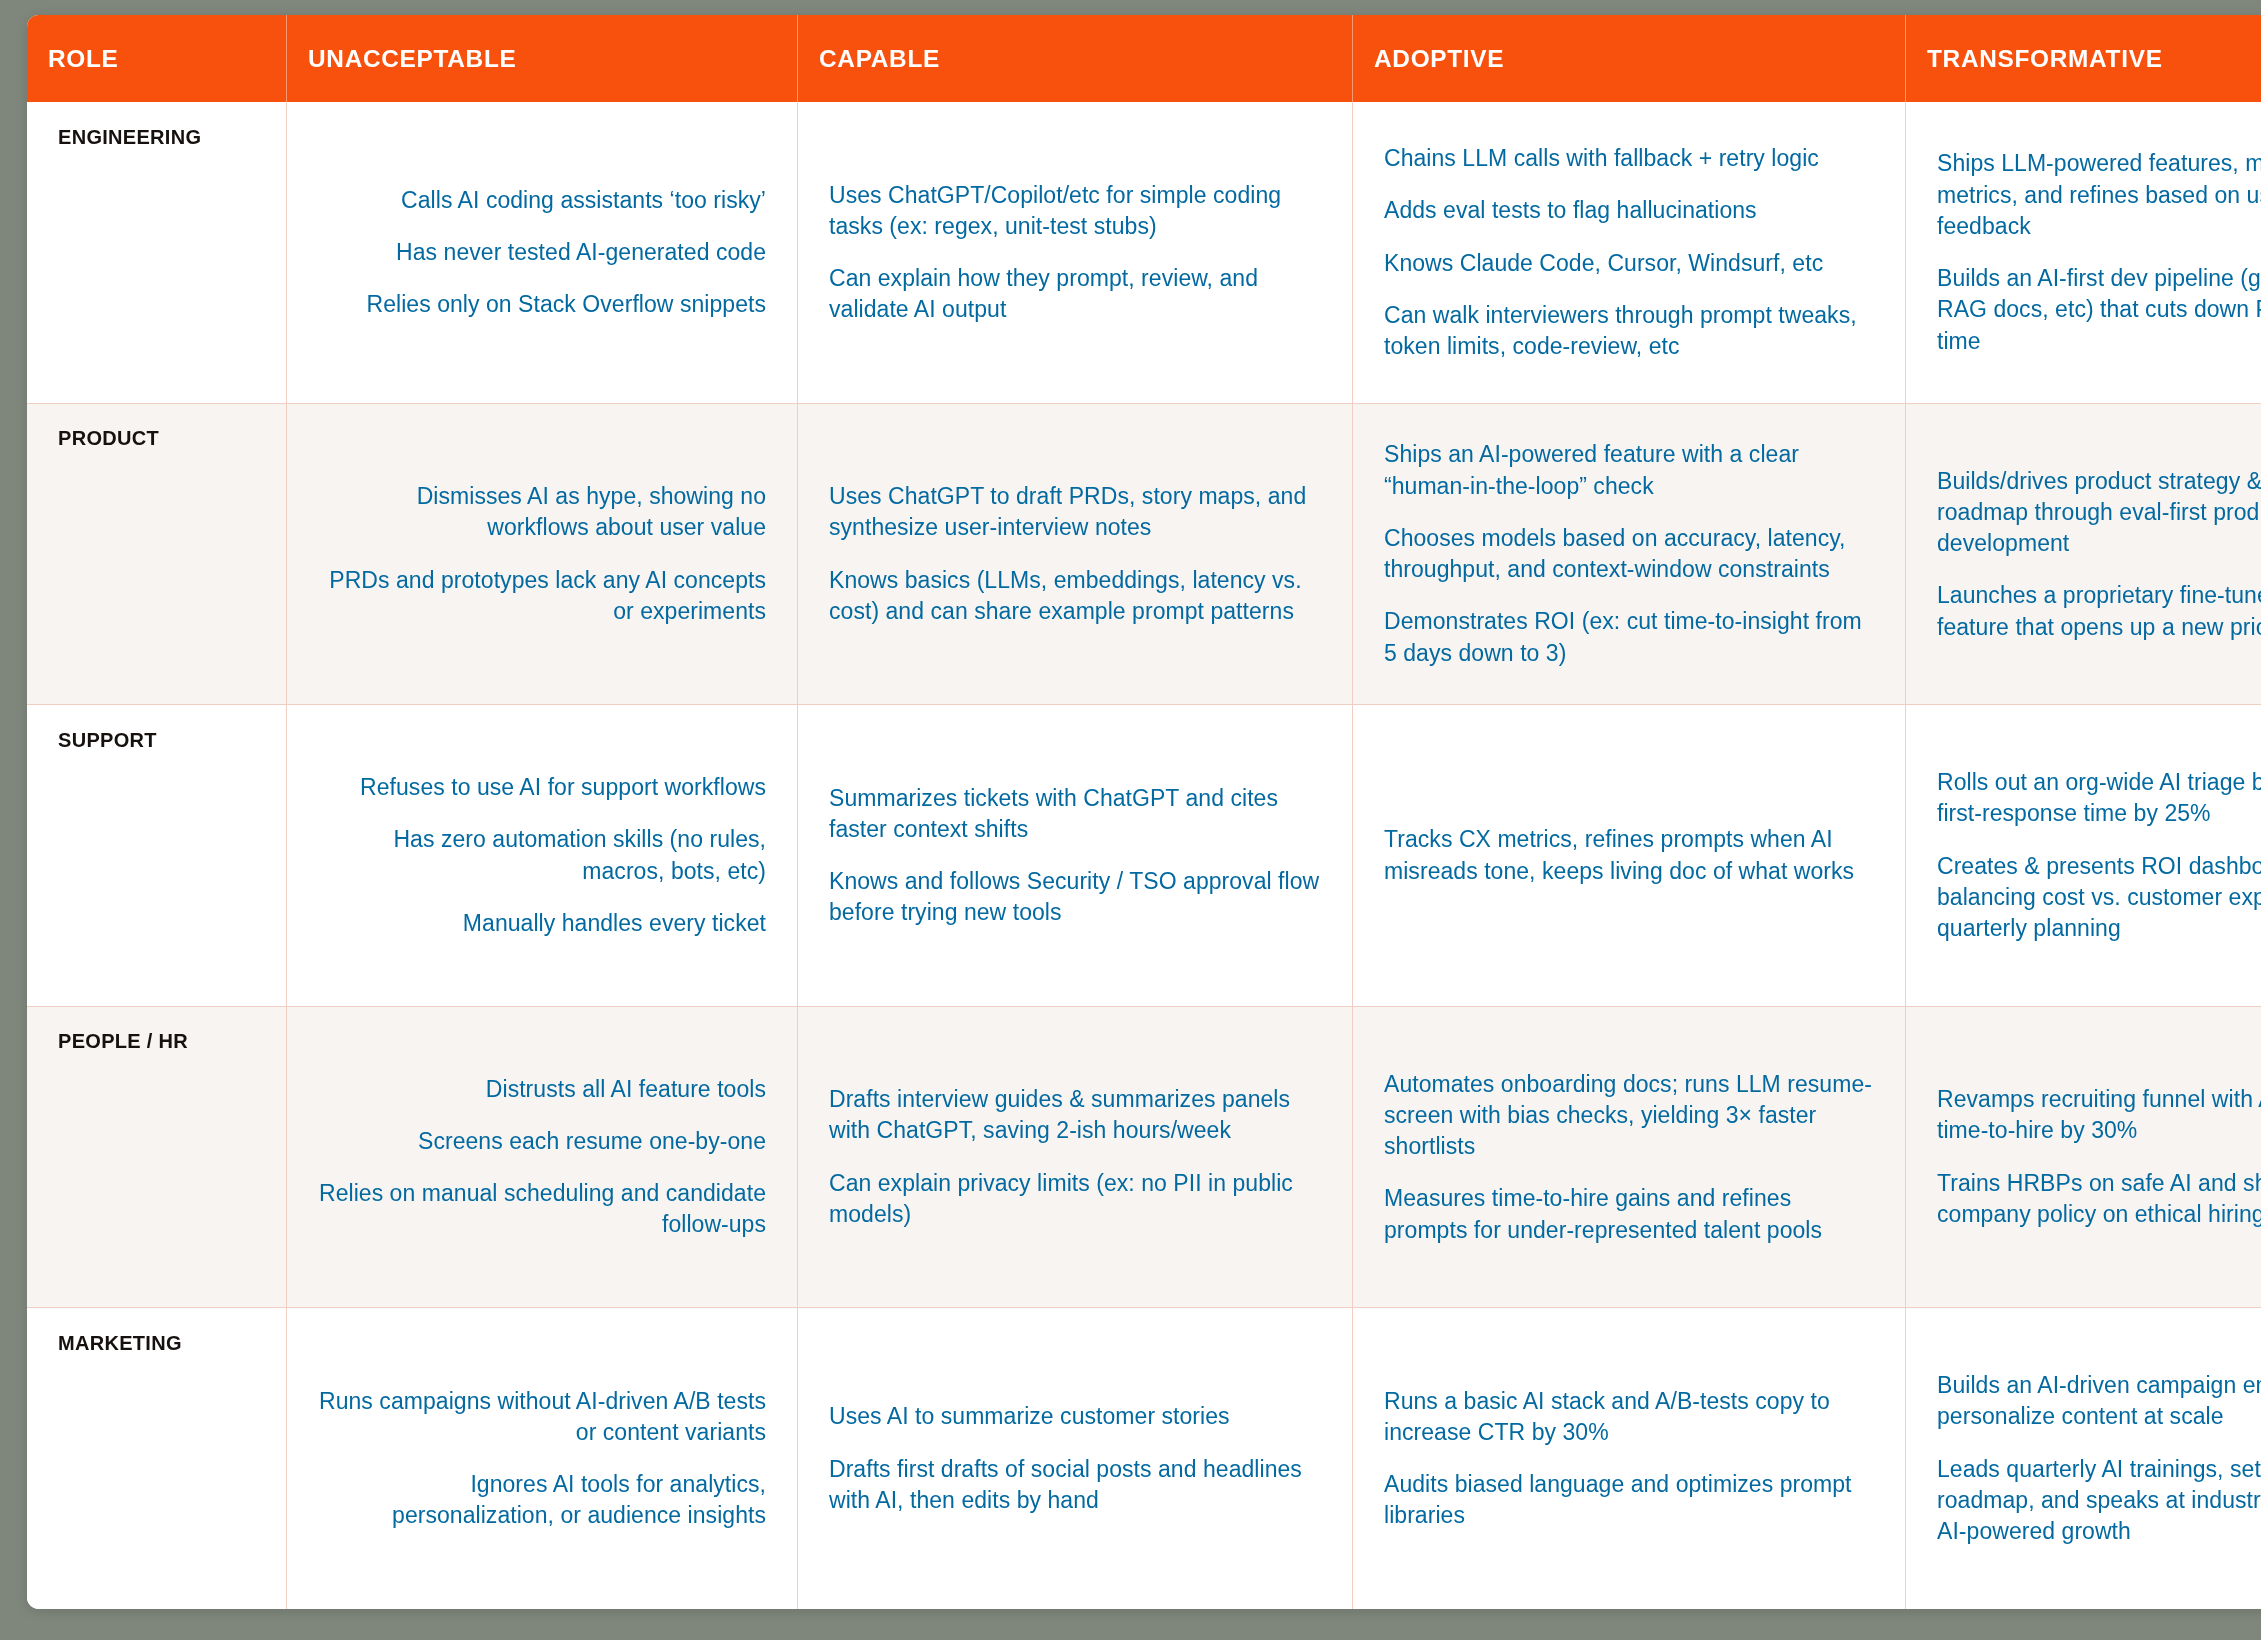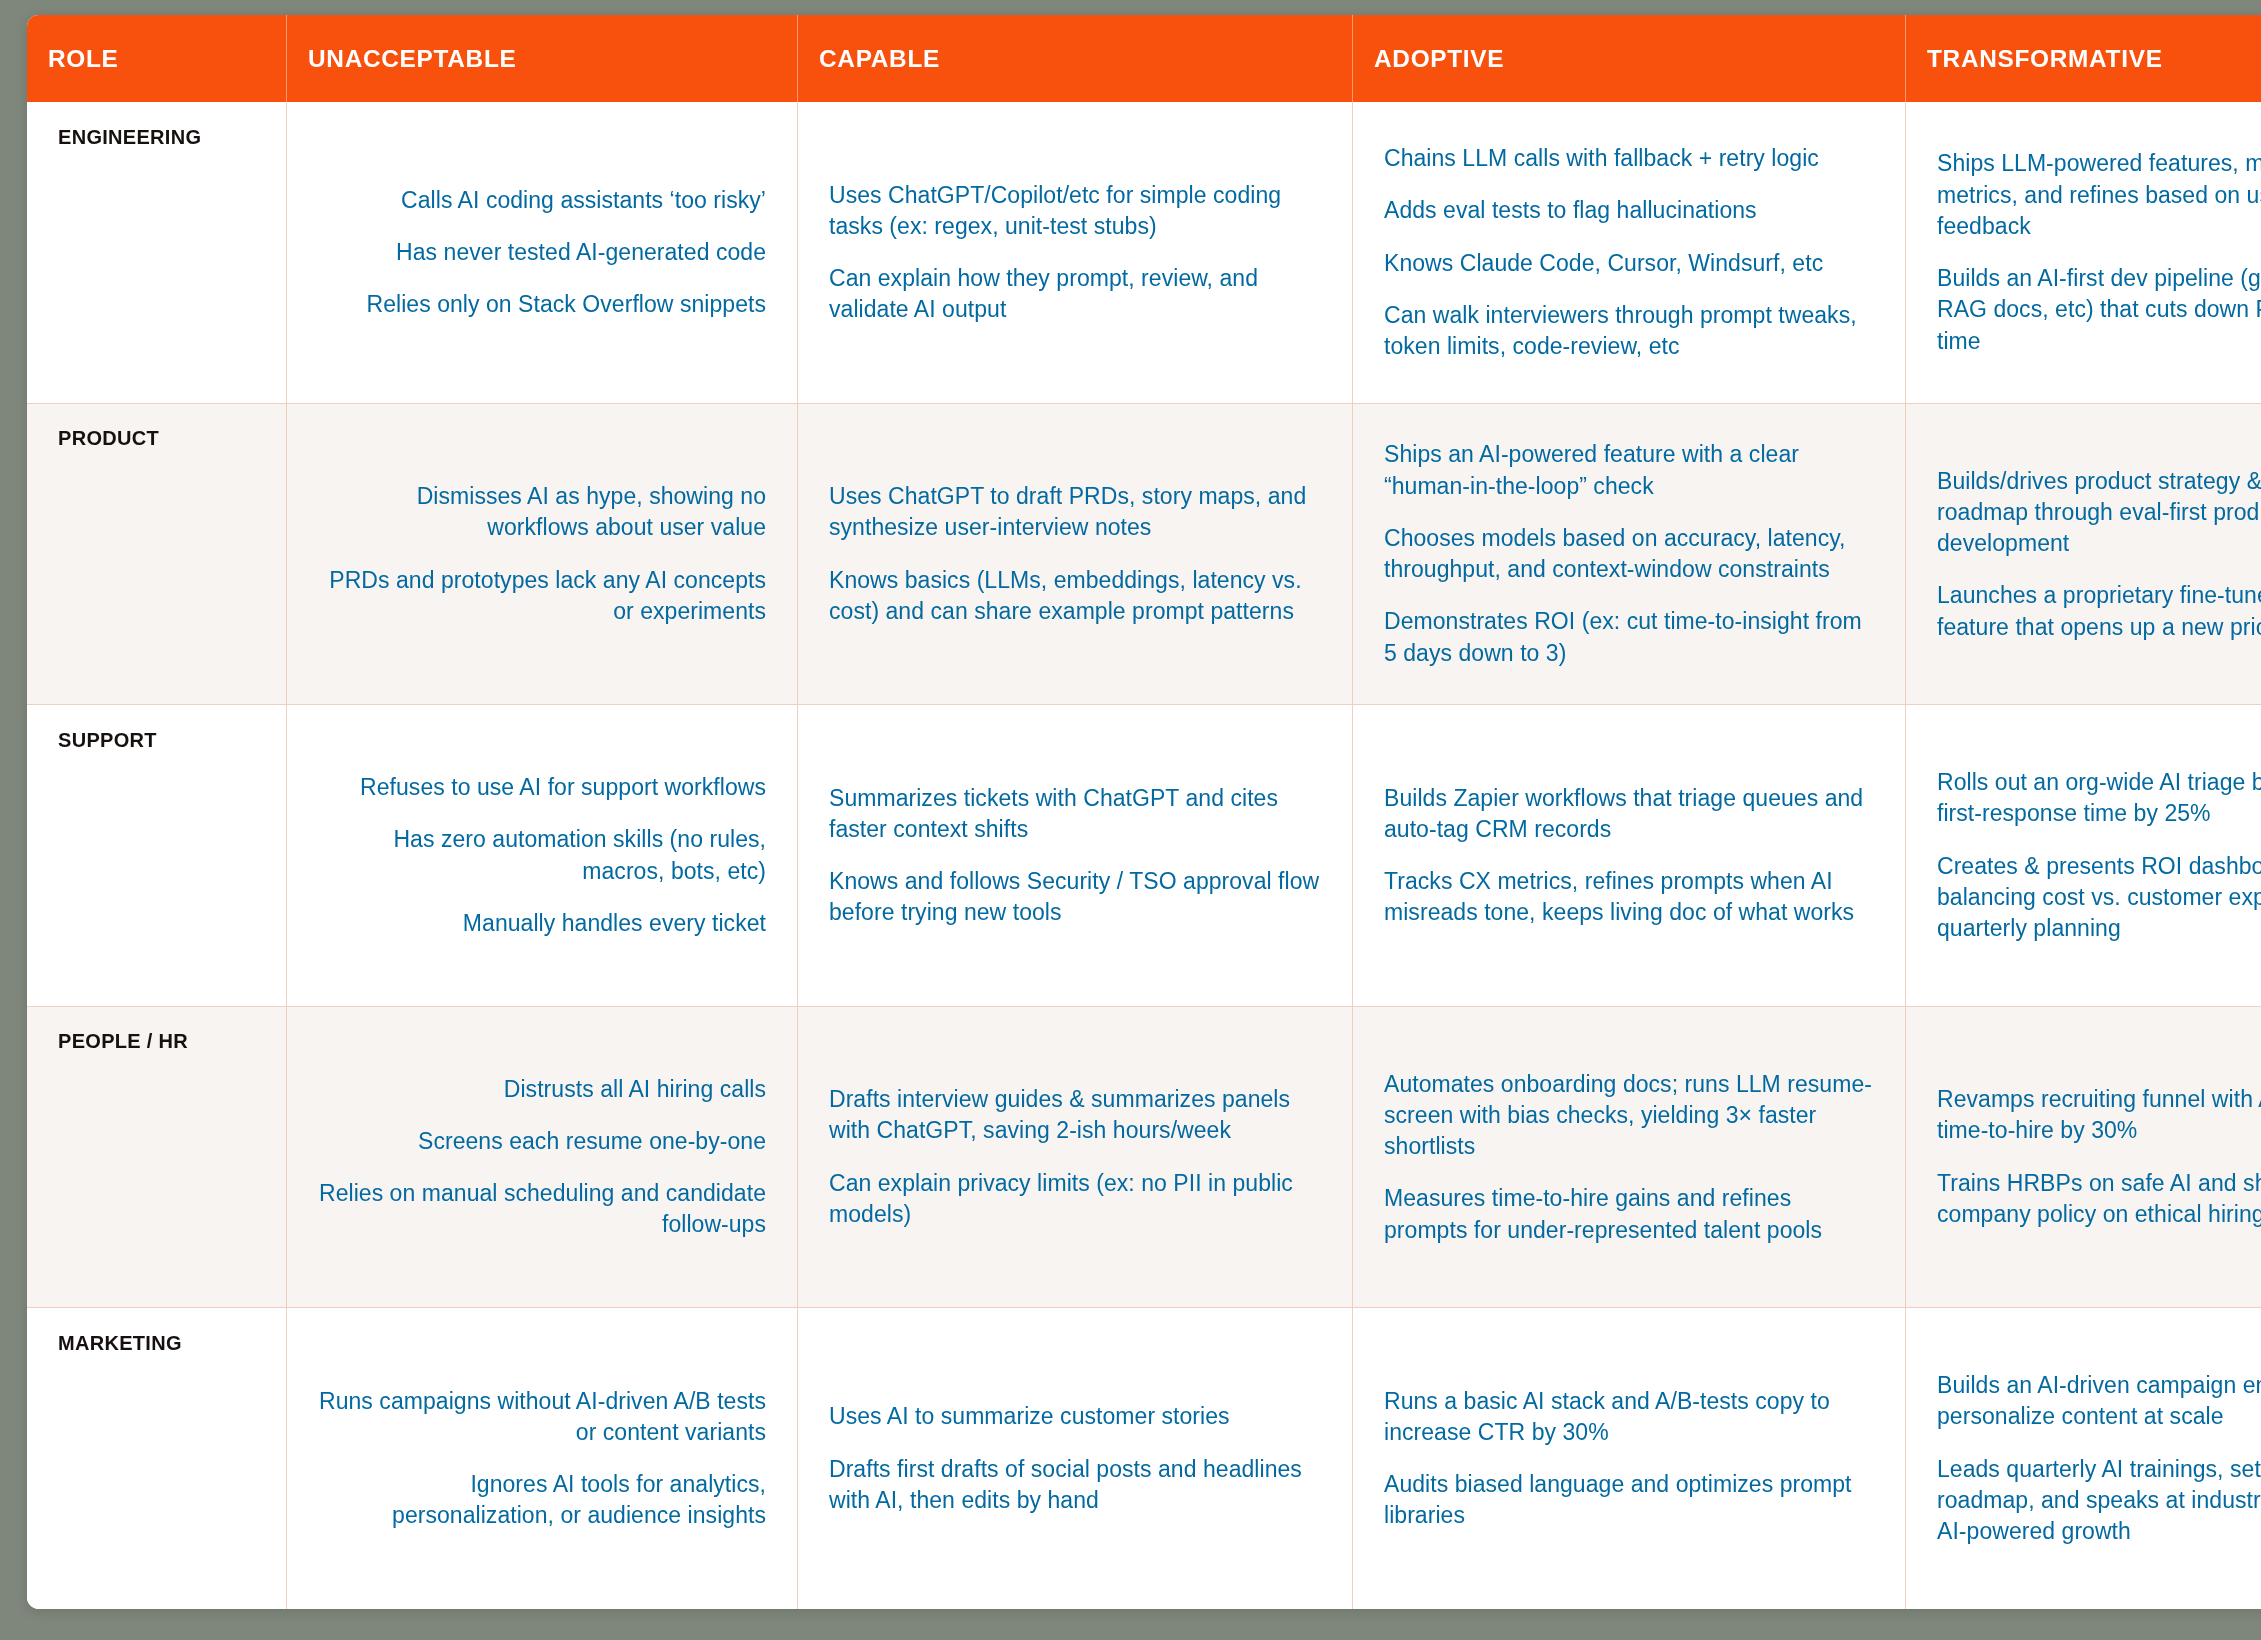--- a/index.html
+++ b/index.html
@@ -210,39 +210,38 @@
           </div>
         </div>
         <div class="td c2">
           <div class="bullets">
             <div class="bullet">Summarizes tickets with ChatGPT and cites faster context shifts</div>
             <div class="bullet">Knows and follows Security / TSO approval flow before trying new tools</div>
           </div>
         </div>
         <div class="td c3">
           <div class="bullets">
-            <div class="bullet">Builds Zapier workflows that triage queues and auto-tag CRM records</div>
             <div class="bullet">Tracks CX metrics, refines prompts when AI misreads tone, keeps living doc of what works</div>
           </div>
         </div>
         <div class="td c4">
           <div class="bullets">
             <div class="bullet">Rolls out an org-wide AI triage bot that cuts first-response time by 25%</div>
             <div class="bullet">Creates &amp; presents ROI dashboards, balancing cost vs. customer experience in quarterly planning</div>
           </div>
         </div>
       </div>
 
       <div class="trow shade">
         <div class="td rolecell c0">
           <span class="role-label">PEOPLE / HR</span>
         </div>
         <div class="td c1">
           <div class="bullets">
-            <div class="bullet">Distrusts all AI hiring calls</div>
+            <div class="bullet">Distrusts all AI feature tools</div>
             <div class="bullet">Screens each resume one-by-one</div>
             <div class="bullet">Relies on manual scheduling and candidate follow-ups</div>
           </div>
         </div>
         <div class="td c2">
           <div class="bullets">
             <div class="bullet">Drafts interview guides &amp; summarizes panels with ChatGPT, saving 2-ish hours/week</div>
             <div class="bullet">Can explain privacy limits (ex: no PII in public models)</div>
           </div>
         </div>

